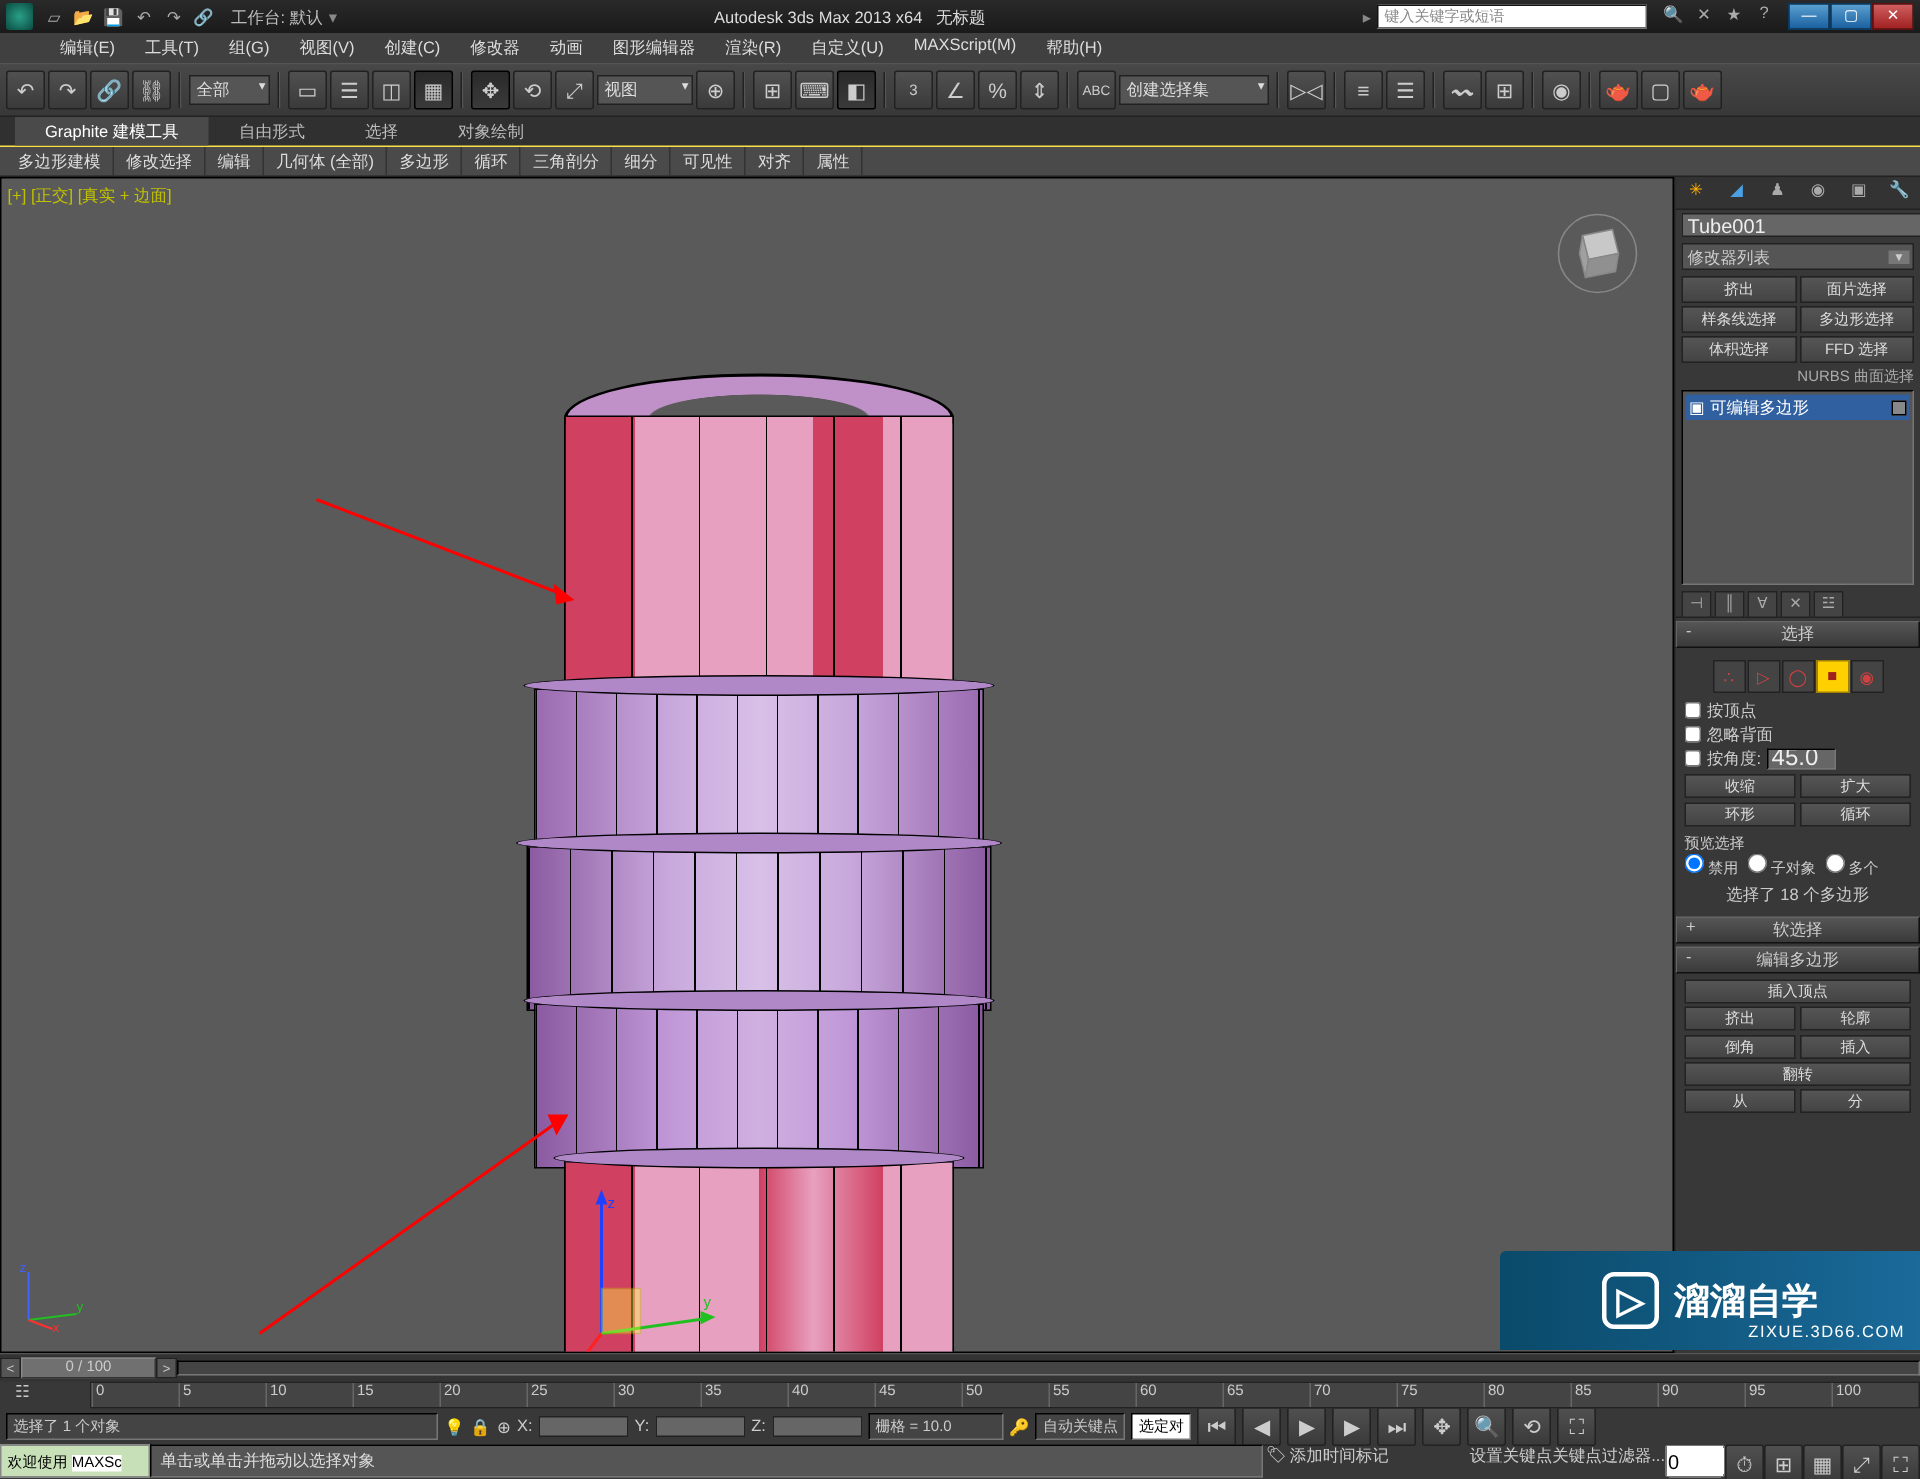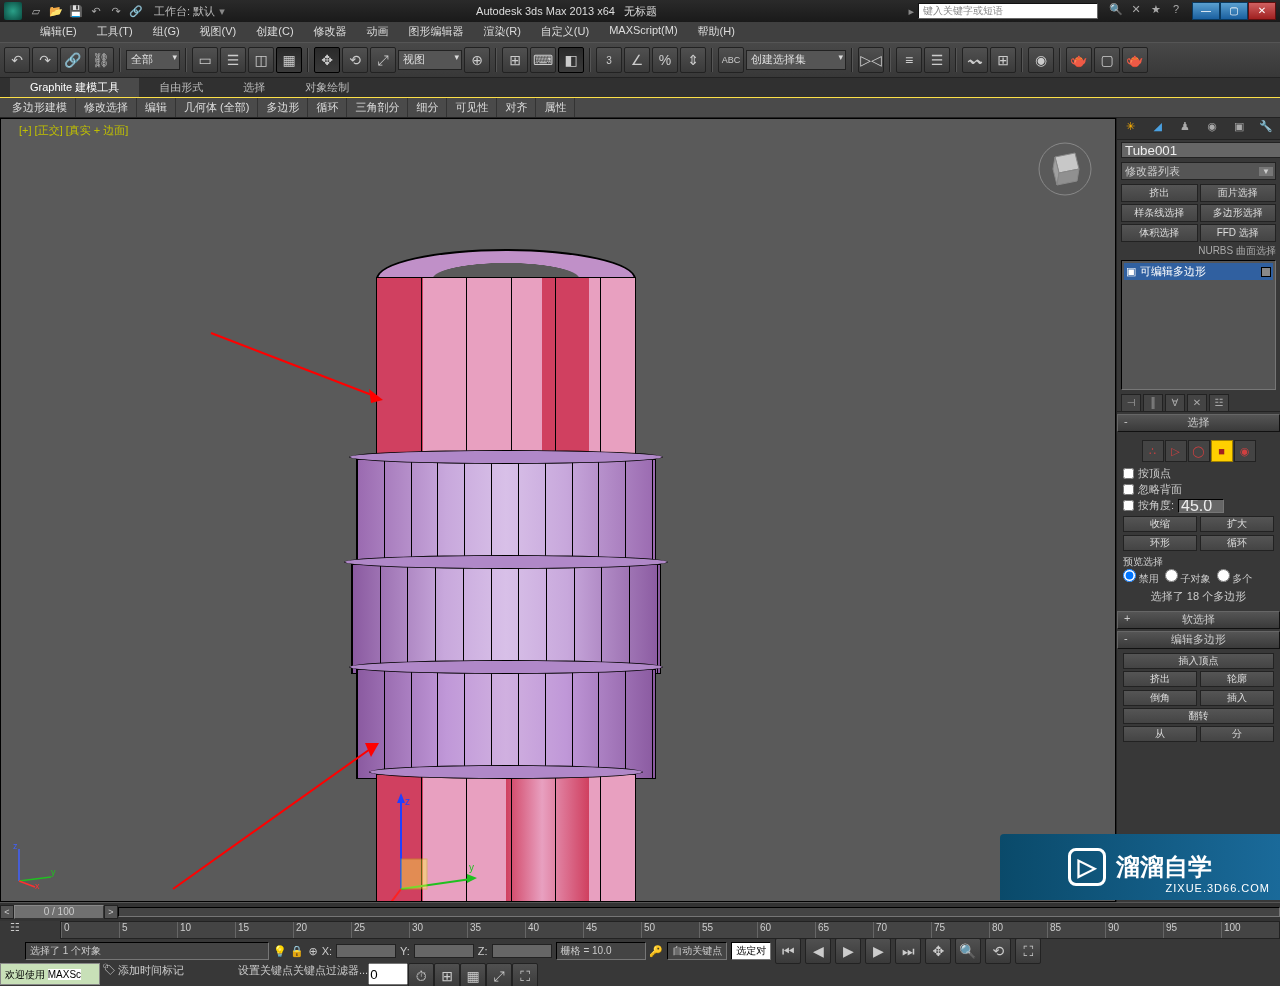--- a/index.html
+++ b/index.html
@@ -34,21 +34,21 @@
 
 .ribbon-tabs { height: 20px; background:#303030; display:flex; padding-left:10px; border-bottom:1px solid #fde047; }
 .ribbon-tabs span { padding:2px 20px; color:#bbb; font-size:11px; }
 .ribbon-tabs span.active { background:#4a4a4a; color:#fff; }
 .ribbon-sub { height: 20px; background:#4a4a4a; display:flex; padding-left:4px; border-bottom:1px solid #222;text-align:right; }
 .ribbon-sub span { padding:2px 8px; color:#ddd; border-right:1px solid #333; }
 
 
 .main { display:flex; height: calc(986px - 22px - 20px - 36px - 20px - 20px - 84px); }
 .viewport { flex:1; background:#5a5a5a; position:relative; border:1px solid #000; overflow:hidden; }
-.vp-label { position:absolute; top:4px; left:18px; color:#c0c000; font-size:11px; }
+.vp-label { position:absolute; top:4px; left:4px; color:#c0c000; font-size:11px; }
 .vp-corner { position:absolute; bottom:10px; left:10px; }
 .vp-cube { position:absolute; top:20px; right:20px; width:60px; height:60px; }
 
 
 .rightpanel { width: 164px; background:#383838; border-left:1px solid #222; display:flex; flex-direction:column; overflow:hidden; }
 .rptabs { height:22px; display:flex; justify-content:space-around; align-items:center; border-bottom:1px solid #222; background:#333; }
 .rptabs span { width:22px; height:18px; text-align:center; color:#aaa; }
 .rpname { height:20px; display:flex; align-items:center; padding:0 4px; gap:4px; }
 .rpname input { flex:1; height:16px; background:#666; border:1px solid #222; color:#eee; padding:0 3px; }
 .rpcombo { height:18px; background:#555; border:1px solid #222; margin:2px 4px; display:flex; align-items:center; padding:0 3px; position:relative; }
@@ -412,21 +412,21 @@
         <span>75</span>
         <span>80</span>
         <span>85</span>
         <span>90</span>
         <span>95</span>
         <span>100</span>
     </div>
   </div>
 
   <div class="statusrow">
-    <div class="seg" style="width:244px;margin-left:21px;">选择了 1 个对象</div>
+    <div class="seg" style="width:288px;">选择了 1 个对象</div>
     <span>💡</span>
     <span>🔒</span>
     <span>⊕</span>
     <span>X:</span>
       <input style="width: 60px;">
     <span>Y:</span>
       <input style="width: 60px;">
     <span>Z:</span>
       <input style="width: 60px;">
     <div class="seg" style="width:90px;">栅格 = 10.0</div>
@@ -441,20 +441,21 @@
     <span class="tbtn">✥</span>
     <span class="tbtn">🔍</span>
     <span class="tbtn">⟲</span>
     <span class="tbtn">⛶</span>
   </div>
 
   <div class="prompt">
     <div class="left">
       <span>欢迎使用</span> <span style="background:#fff;">MAXSc</span>
     </div>
+    <div class="mid">单击或单击并拖动以选择对象</div>
     <div class="seg" style="width:18px;text-align:center;">🏷</div>
     <div class="seg" style="width:120px;">添加时间标记</div>
     <div class="seg">设置关键点</div>
     <div class="seg">关键点过滤器...</div>
     <input style="width: 40px;" value="0">
     <span class="tbtn">⏱</span>
     <span class="tbtn">⊞</span>
     <span class="tbtn">▦</span>
     <span class="tbtn">⤢</span>
     <span class="tbtn">⛶</span>

